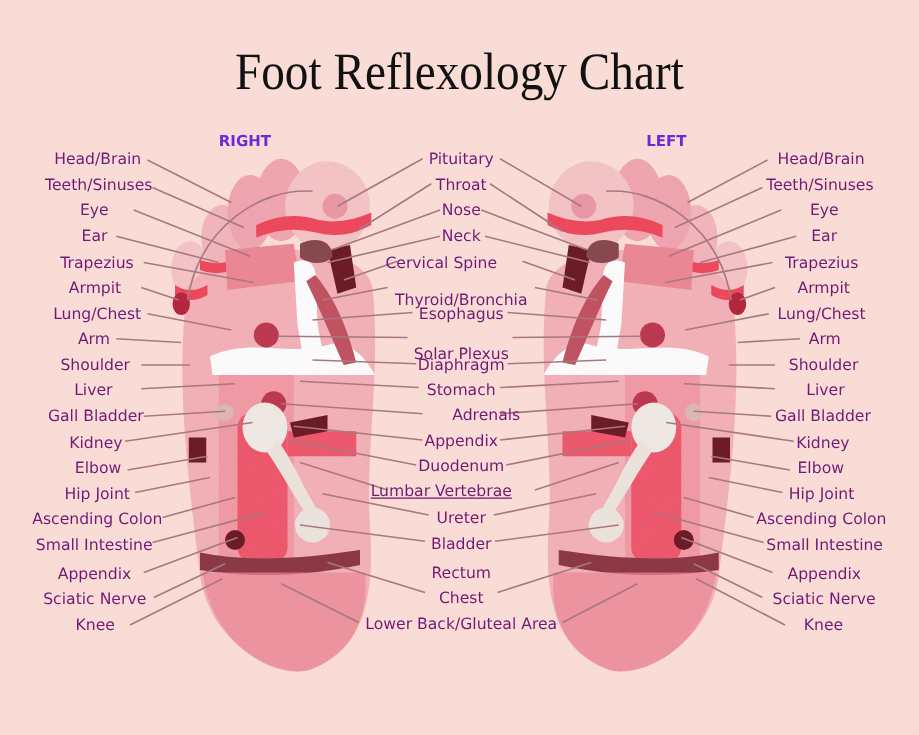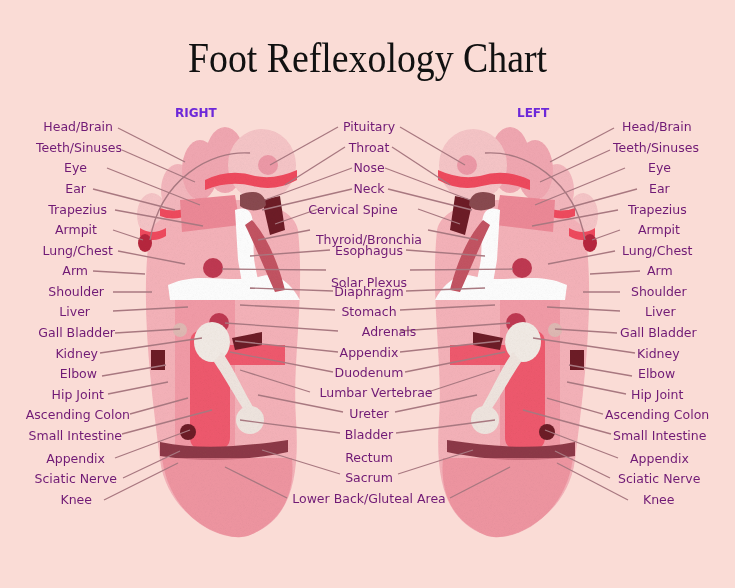--- a/index.html
+++ b/index.html
@@ -250,25 +250,25 @@
   <div class="lbl lbl-c" style="left:369px; top:182px;">Neck</div>
   <div class="lbl lbl-c" style="left:353px; top:203px;">Cervical Spine</div>
   <div class="lbl lbl-c" style="left:369px; top:233px;">Thyroid/Bronchia</div>
   <div class="lbl lbl-c" style="left:369px; top:244px;">Esophagus</div>
   <div class="lbl lbl-c" style="left:369px; top:276px;">Solar Plexus</div>
   <div class="lbl lbl-c" style="left:369px; top:285px;">Diaphragm</div>
   <div class="lbl lbl-c" style="left:369px; top:305px;">Stomach</div>
   <div class="lbl lbl-c" style="left:369px; top:325px;margin-left:20px;">Adrenals</div>
   <div class="lbl lbl-c" style="left:369px; top:346px;">Appendix</div>
   <div class="lbl lbl-c" style="left:369px; top:366px;">Duodenum</div>
-  <div class="lbl lbl-c" style="left:376px; top:386px;">Lumbar Vertebrae</div>
+  <div class="lbl lbl-c" style="left:353px; top:386px;text-decoration:underline;">Lumbar Vertebrae</div>
   <div class="lbl lbl-c" style="left:369px; top:407px;">Ureter</div>
   <div class="lbl lbl-c" style="left:369px; top:428px;">Bladder</div>
   <div class="lbl lbl-c" style="left:369px; top:451px;">Rectum</div>
-  <div class="lbl lbl-c" style="left:369px; top:471px;">Sacrum</div>
+  <div class="lbl lbl-c" style="left:369px; top:471px;">Chest</div>
   <div class="lbl lbl-c" style="left:369px; top:492px;">Lower Back/Gluteal Area</div>
 </div>
 
 <div>
   <div class="lbl lbl-l" style="left:622px; top:120px;">Head/Brain</div>
   <div class="lbl lbl-l" style="left:613px; top:141px;">Teeth/Sinuses</div>
   <div class="lbl lbl-l" style="left:648px; top:161px;">Eye</div>
   <div class="lbl lbl-l" style="left:649px; top:182px;">Ear</div>
   <div class="lbl lbl-l" style="left:628px; top:203px;">Trapezius</div>
   <div class="lbl lbl-l" style="left:638px; top:223px;">Armpit</div>

